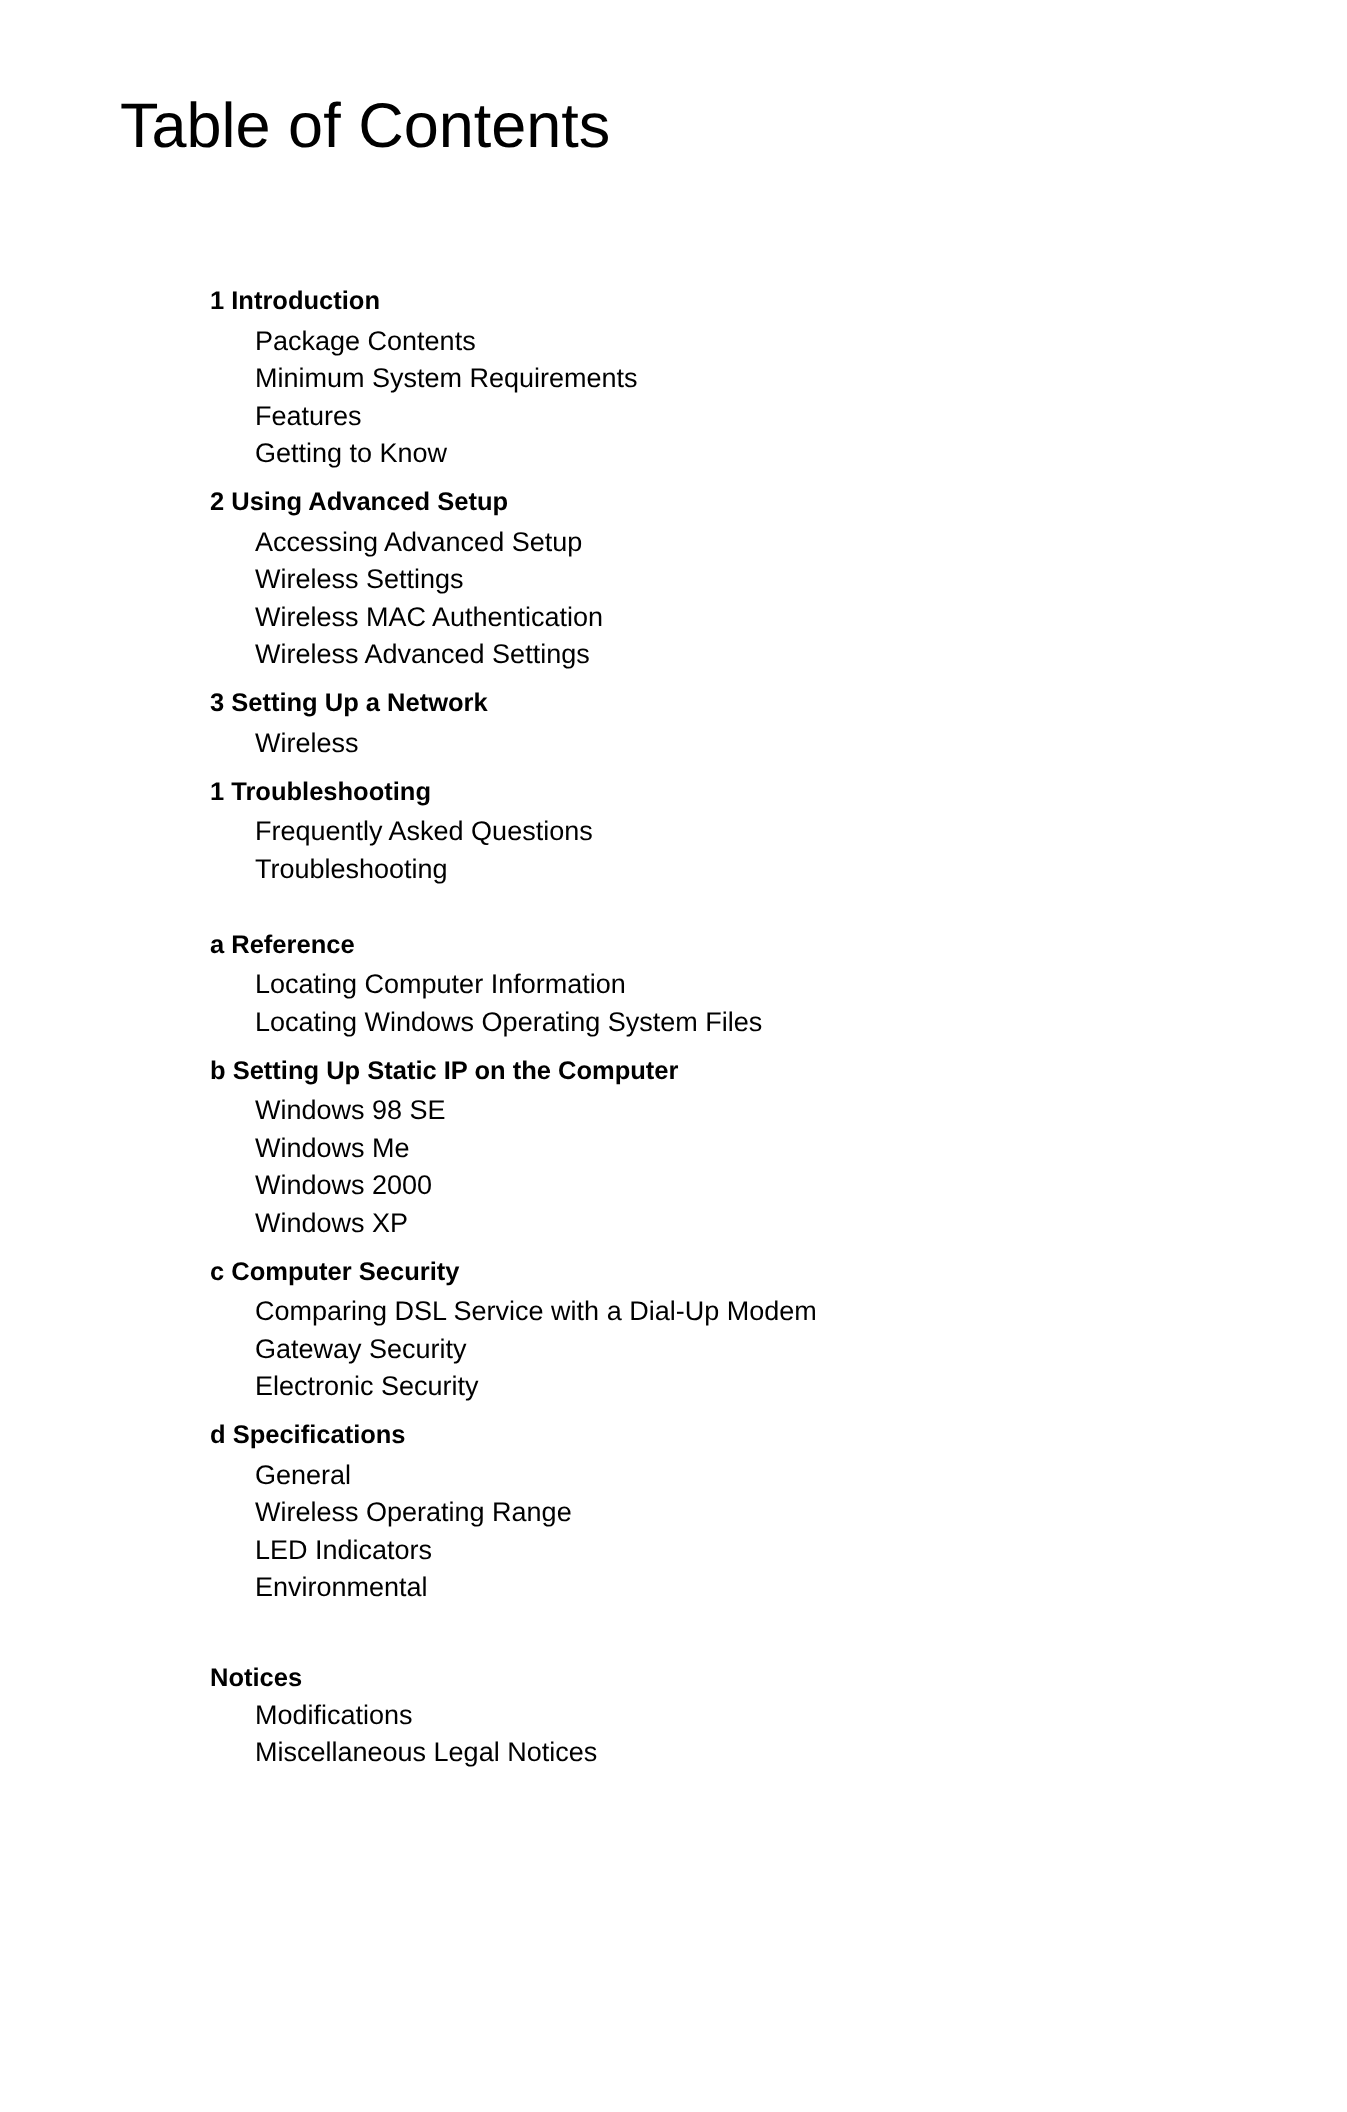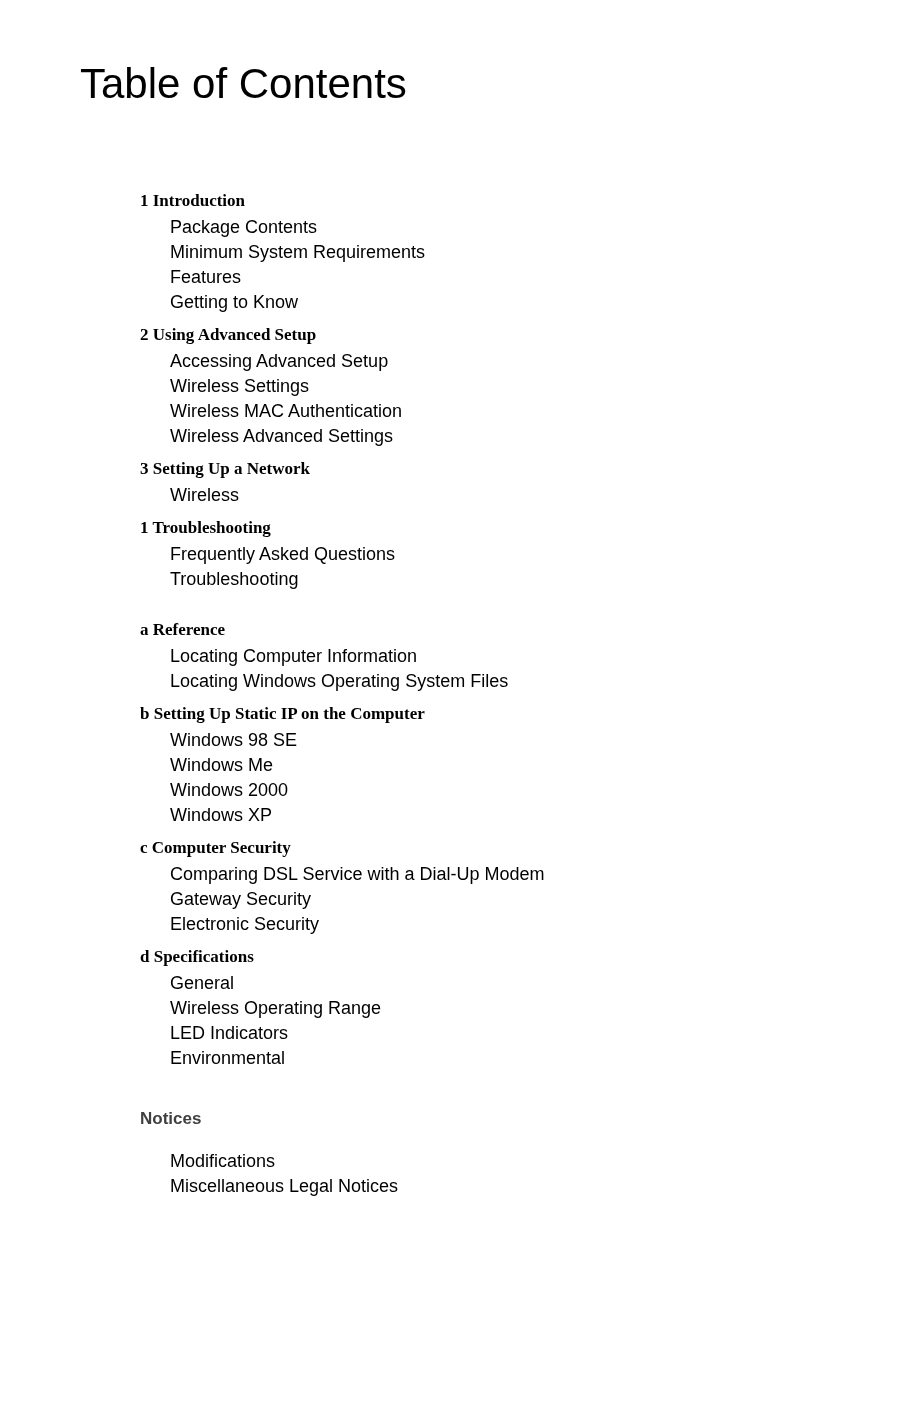--- a/index.html
+++ b/index.html
@@ -28,21 +28,20 @@
       padding-left: 60px;
       padding-top: 10px;
     }
 
     .toc-section-header {
       font-size: 17px;
       font-weight: bold;
       color: #000000;
       margin-top: 10px;
       margin-bottom: 4px;
-      font-family: Liberation Serif, serif;
     }
 
     .toc-item {
       font-size: 18px;
       font-weight: normal;
       color: #000000;
       padding: 2px 0;
       padding-left: 30px;
     }
 
@@ -50,23 +49,23 @@
       margin-bottom: 4px;
     }
 
     .spacer {
       height: 14px;
     }
 
     .notices-header {
       font-size: 17px;
       font-weight: bold;
-      color: #404040;
+      color: #000000;
       margin-top: 20px;
-      margin-bottom: 20px;
+      margin-bottom: 2px;
     }
 
     .page-wrapper {
       position: relative;
       min-height: 1408px;
     }
   </style>
 </head>
 <body>
 

